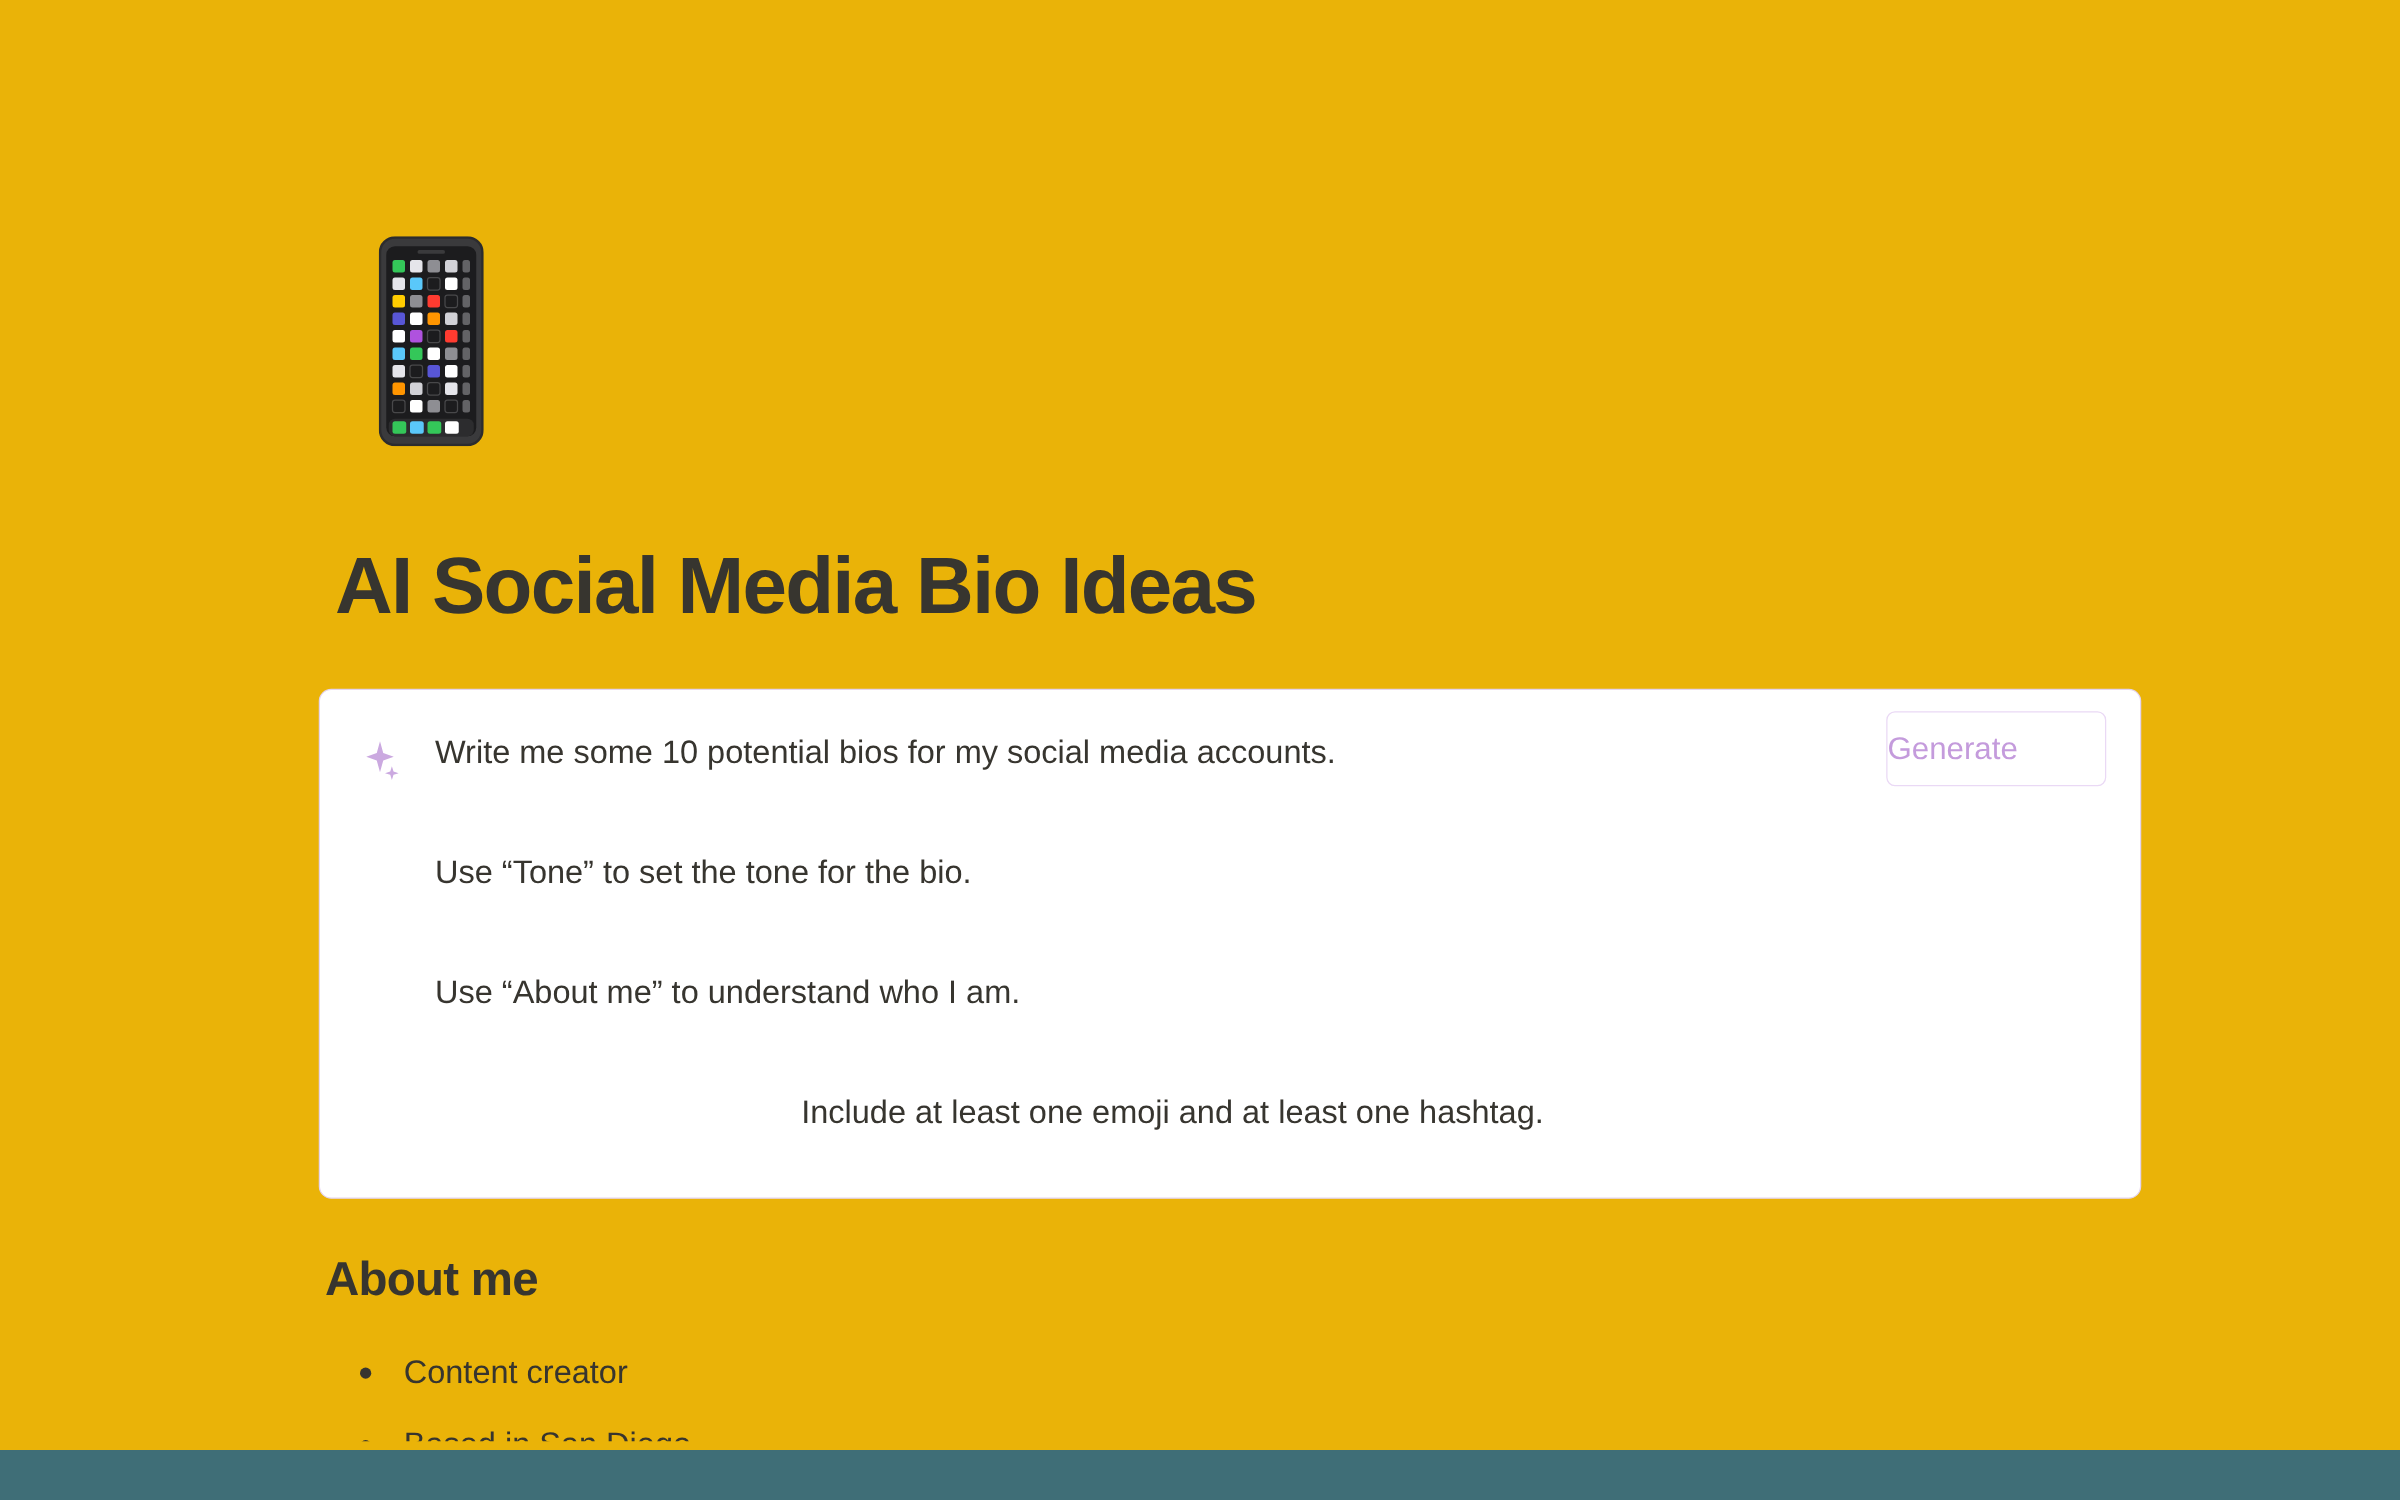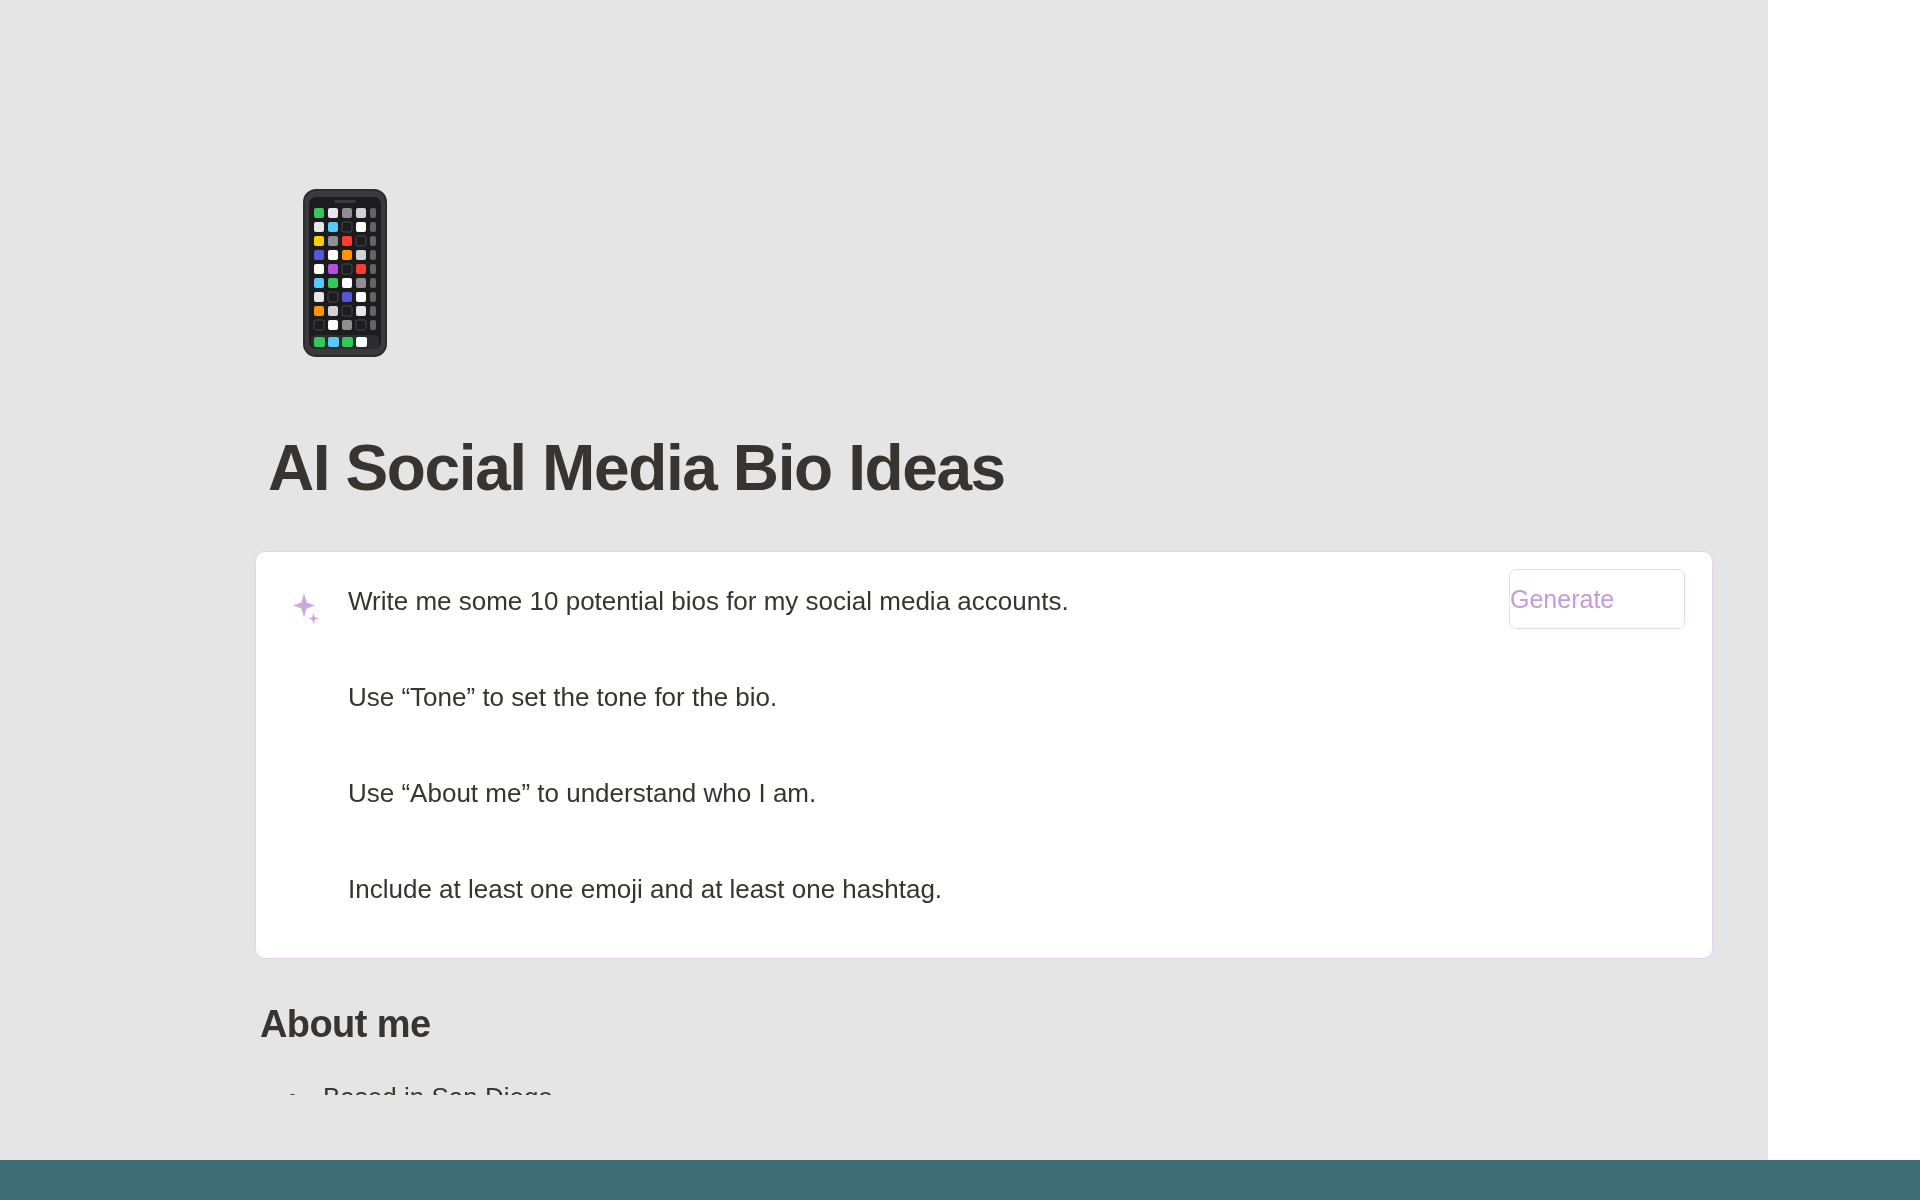--- a/index.html
+++ b/index.html
@@ -9,23 +9,23 @@
     width: 1920px;
     height: 1200px;
     overflow: hidden;
     background: #ffffff;
     font-family: "Liberation Sans", sans-serif;
     -webkit-font-smoothing: antialiased;
   }
 
   .page {
     position: relative;
-    width: 1768px;
+    width: 1920px;
     height: 1200px;
-    background: #e5e5e5;
+    background: #eab308;
   }
 
   
   .doc-icon {
     position: absolute;
     left: 303px;
     top: 189px;
     width: 84px;
     height: 168px;
     display: block;
@@ -70,21 +70,21 @@
     margin-top: 2px;
     width: 1180px;
   }
 
   .prompt-line {
     font-size: 26px;
     line-height: 34px;
     color: #37352f;
     margin-bottom: 62px;
   }
-  .prompt-line:last-child { margin-bottom: 16px; }
+  .prompt-line:last-child { margin-bottom: 16px; text-align: center; }
 
   .generate-btn {
     position: absolute;
     right: 27px;
     top: 17px;
     width: 176px;
     height: 60px;
     border: 1px solid #ead9f5;
     border-radius: 7px;
     background: #ffffff;
@@ -239,18 +239,19 @@
       <div class="prompt-line">Write me some 10 potential bios for my social media accounts.</div>
       <div class="prompt-line">Use “Tone” to set the tone for the bio.</div>
       <div class="prompt-line">Use “About me” to understand who I am.</div>
       <div class="prompt-line">Include at least one emoji and at least one hashtag.</div>
     </div>
   </div>
 
   <div class="section-heading">About me</div>
 
   <ul class="bullet-list">
+    <li class="bullet-item">Content creator</li>
     <li class="bullet-item clipped">Based in San Diego</li>
   </ul>
 
   <div class="bottom-bar"></div>
 
 </div>
 
 </body></html>

